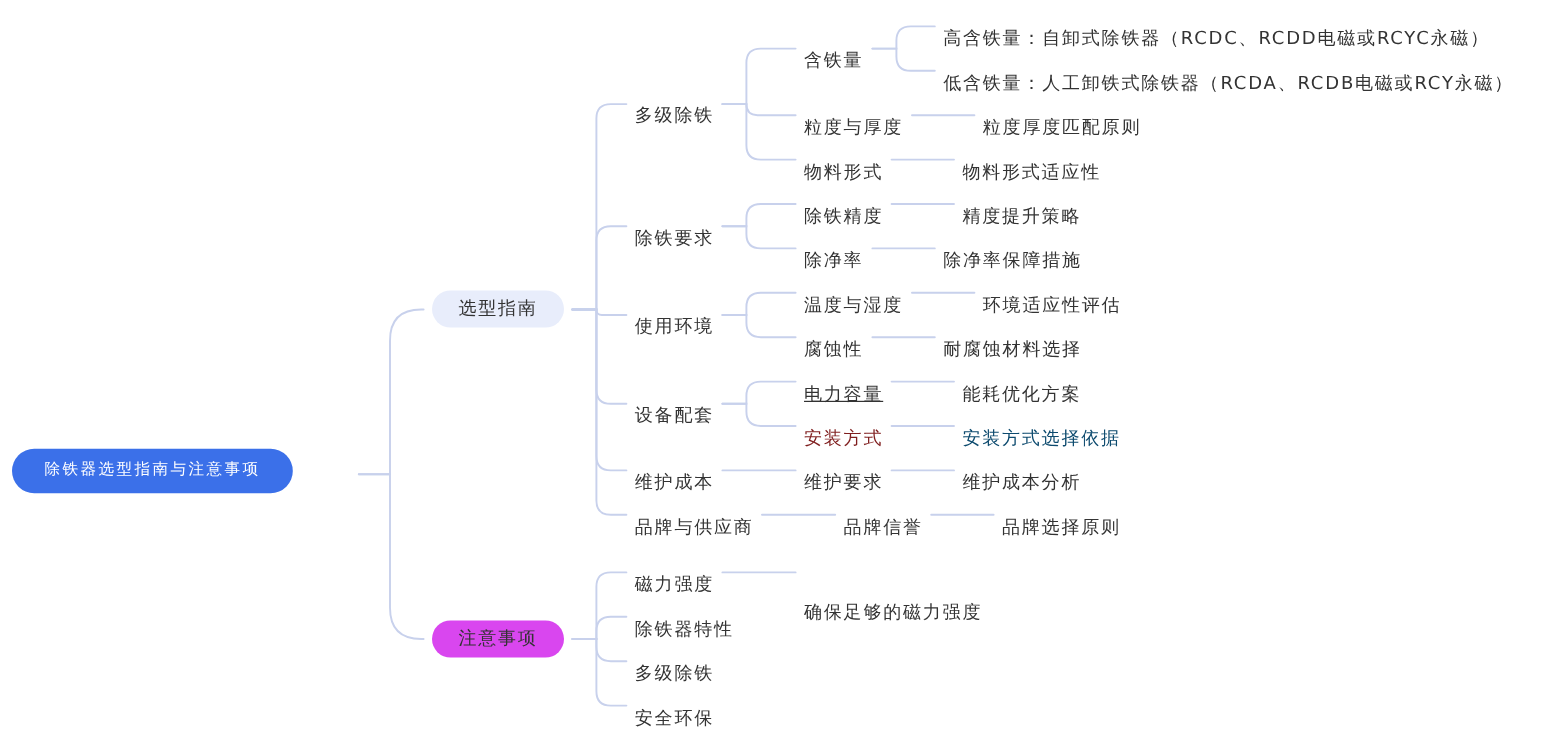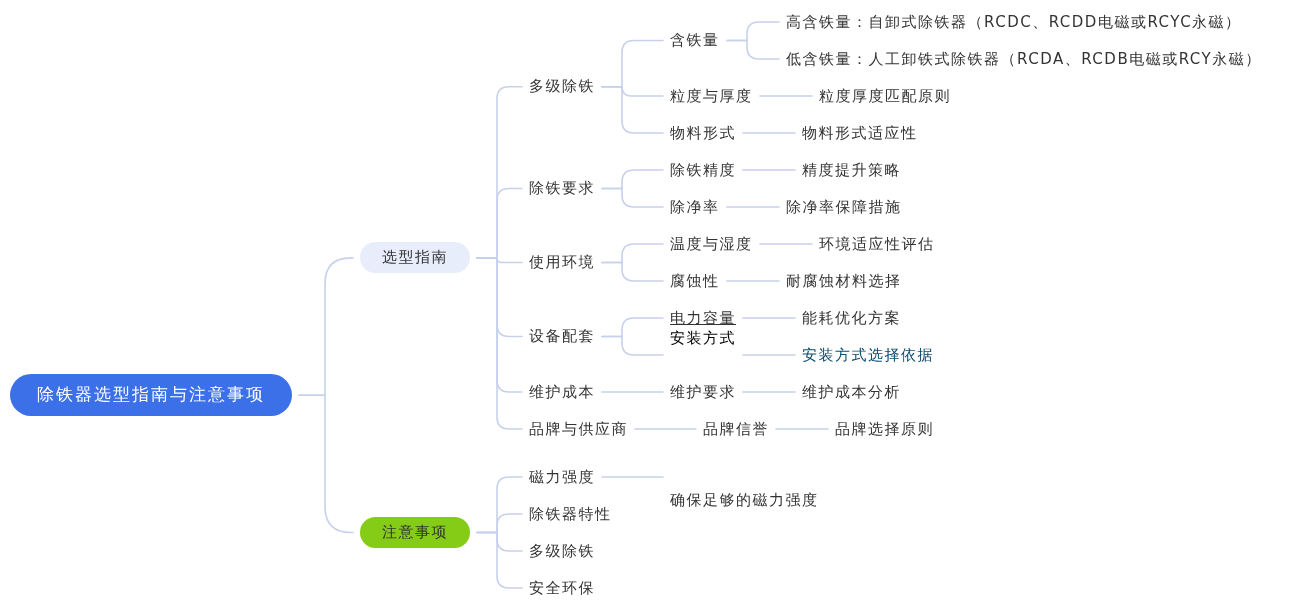--- a/index.html
+++ b/index.html
@@ -22,31 +22,32 @@
     z-index: 2;
     white-space: nowrap;
     font-size: 15px;
     letter-spacing: 1.5px;
     color: #333333;
     line-height: 1.15;
     cursor: default;
   }
   .node.d0 {
     color: #ffffff;
-    font-size: 17px;
+    font-size: 13px;
     padding: 11px 27px;
     border-radius: 24px;
     letter-spacing: 2px;
   }
   .node.d1 {
     padding: 7px 22px;
     border-radius: 17px;
   }
   .node.d2, .node.d3, .node.d4 {
     padding: 2px 0;
+    margin-top: 10px;
   }
 </style>
 </head>
 <body>
 
 <div id="stage" style="background: rgb(255, 255, 255);">
   <svg id="edges" xmlns="http://www.w3.org/2000/svg" viewBox="0 0 1300 613">
       <path d="M727 40.5 H747 V34 Q747 22 759 22 H779" fill="none" stroke="#C8D1EC" stroke-width="1.6" stroke-linecap="round"></path>
       <path d="M727 40.5 H747 V47 Q747 59 759 59 H779" fill="none" stroke="#C8D1EC" stroke-width="1.6" stroke-linecap="round"></path>
       <path d="M760 96 H812" fill="none" stroke="#C8D1EC" stroke-width="1.6" stroke-linecap="round"></path>
@@ -101,27 +102,27 @@
     <div class="node d3" style="color: rgb(51, 51, 51); left: 670px; top: 197px;">除净率</div>
     <div class="node d4" style="color: rgb(51, 51, 51); left: 786px; top: 197px;">除净率保障措施</div>
     <div class="node d2" style="color: rgb(51, 51, 51); left: 529px; top: 252px;">使用环境</div>
     <div class="node d3" style="color: rgb(51, 51, 51); left: 670px; top: 234px;">温度与湿度</div>
     <div class="node d4" style="color: rgb(51, 51, 51); left: 819px; top: 234px;">环境适应性评估</div>
     <div class="node d3" style="color: rgb(51, 51, 51); left: 670px; top: 271px;">腐蚀性</div>
     <div class="node d4" style="color: rgb(51, 51, 51); left: 786px; top: 271px;">耐腐蚀材料选择</div>
     <div class="node d2" style="color: rgb(51, 51, 51); left: 529px; top: 326px;">设备配套</div>
     <div class="node d3" style="color: rgb(51, 51, 51); left: 670px; top: 308px; text-decoration: underline;">电力容量</div>
     <div class="node d4" style="color: rgb(51, 51, 51); left: 802px; top: 308px;">能耗优化方案</div>
-    <div class="node d3" style="color: #000000; left: 670px; top: 328px;">安装方式</div>
+    <div class="node d3" style="color: #7f1d1d; left: 670px; top: 345px;">安装方式</div>
     <div class="node d4" style="color: #0c4a6e; left: 802px; top: 345px;">安装方式选择依据</div>
     <div class="node d2" style="color: rgb(51, 51, 51); left: 529px; top: 382px;">维护成本</div>
     <div class="node d3" style="color: rgb(51, 51, 51); left: 670px; top: 382px;">维护要求</div>
     <div class="node d4" style="color: rgb(51, 51, 51); left: 802px; top: 382px;">维护成本分析</div>
     <div class="node d2" style="color: rgb(51, 51, 51); left: 529px; top: 419px;">品牌与供应商</div>
     <div class="node d3" style="color: rgb(51, 51, 51); left: 703px; top: 419px;">品牌信誉</div>
     <div class="node d4" style="color: rgb(51, 51, 51); left: 835px; top: 419px;">品牌选择原则</div>
-    <div class="node d1" style="background: #84cc16; color: rgb(51, 51, 51); left: 360px; top: 517px;">注意事项</div>
+    <div class="node d1" style="background: #d946ef; color: rgb(51, 51, 51); left: 360px; top: 517px;">注意事项</div>
     <div class="node d2" style="color: rgb(51, 51, 51); left: 529px; top: 467px;">磁力强度</div>
     <div class="node d3" style="color: rgb(51, 51, 51); left: 670px; top: 490px;">确保足够的磁力强度</div>
     <div class="node d2" style="color: rgb(51, 51, 51); left: 529px; top: 504px;">除铁器特性</div>
     <div class="node d2" style="color: rgb(51, 51, 51); left: 529px; top: 541px;">多级除铁</div>
     <div class="node d2" style="color: rgb(51, 51, 51); left: 529px; top: 578px;">安全环保</div>
   </div>
 
 </body></html>

